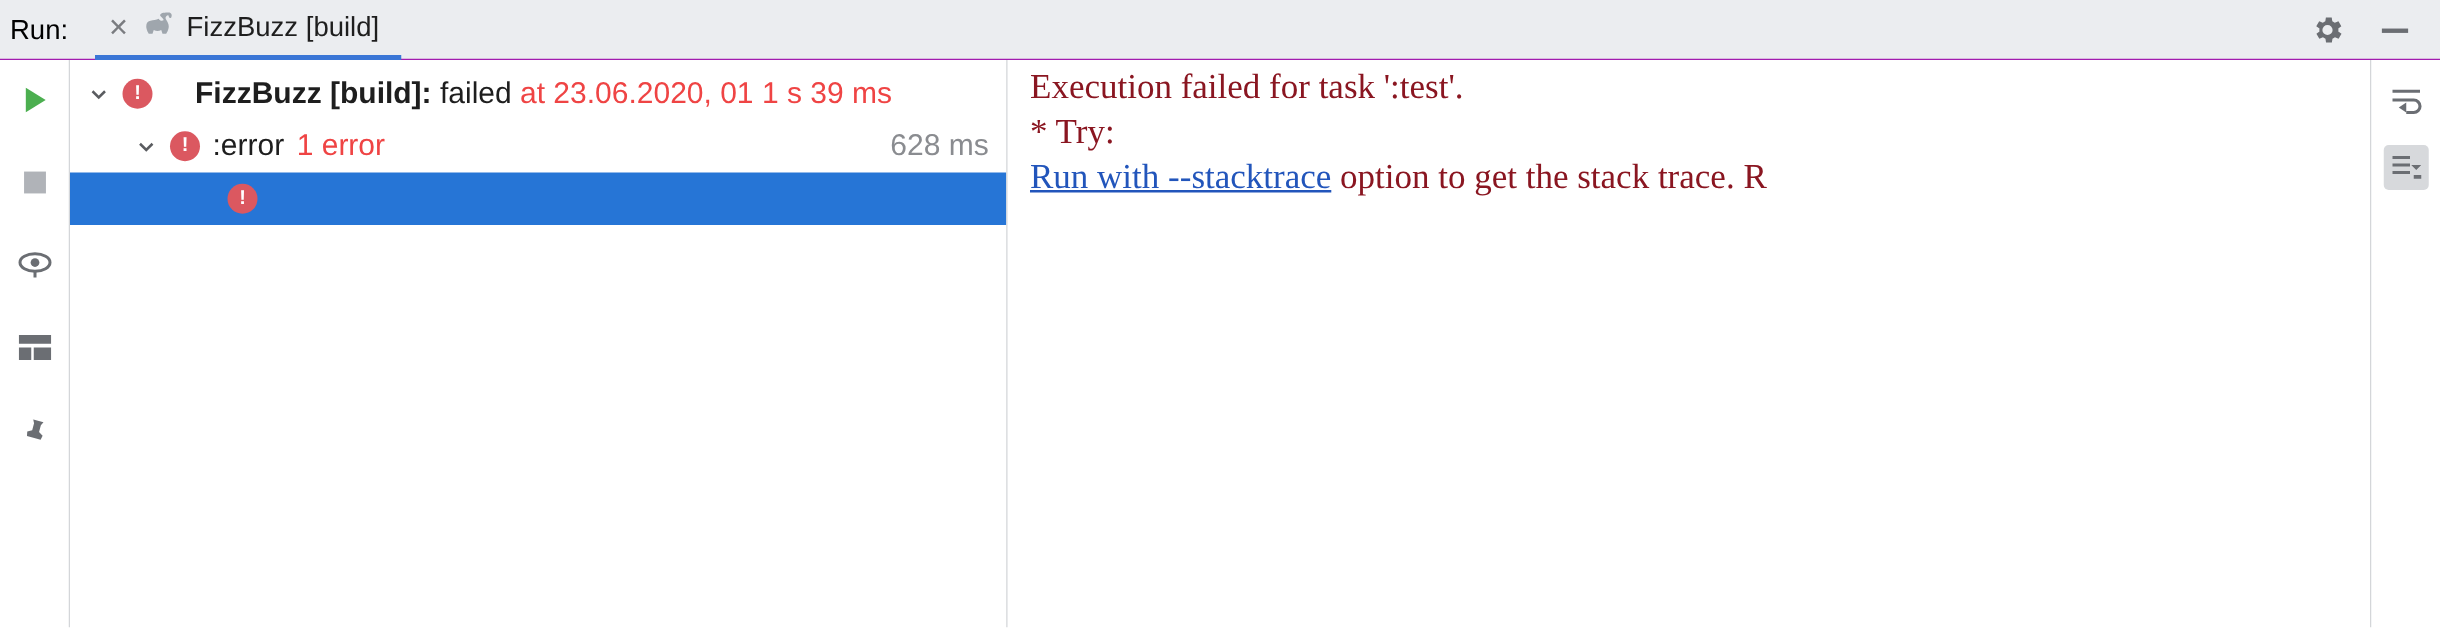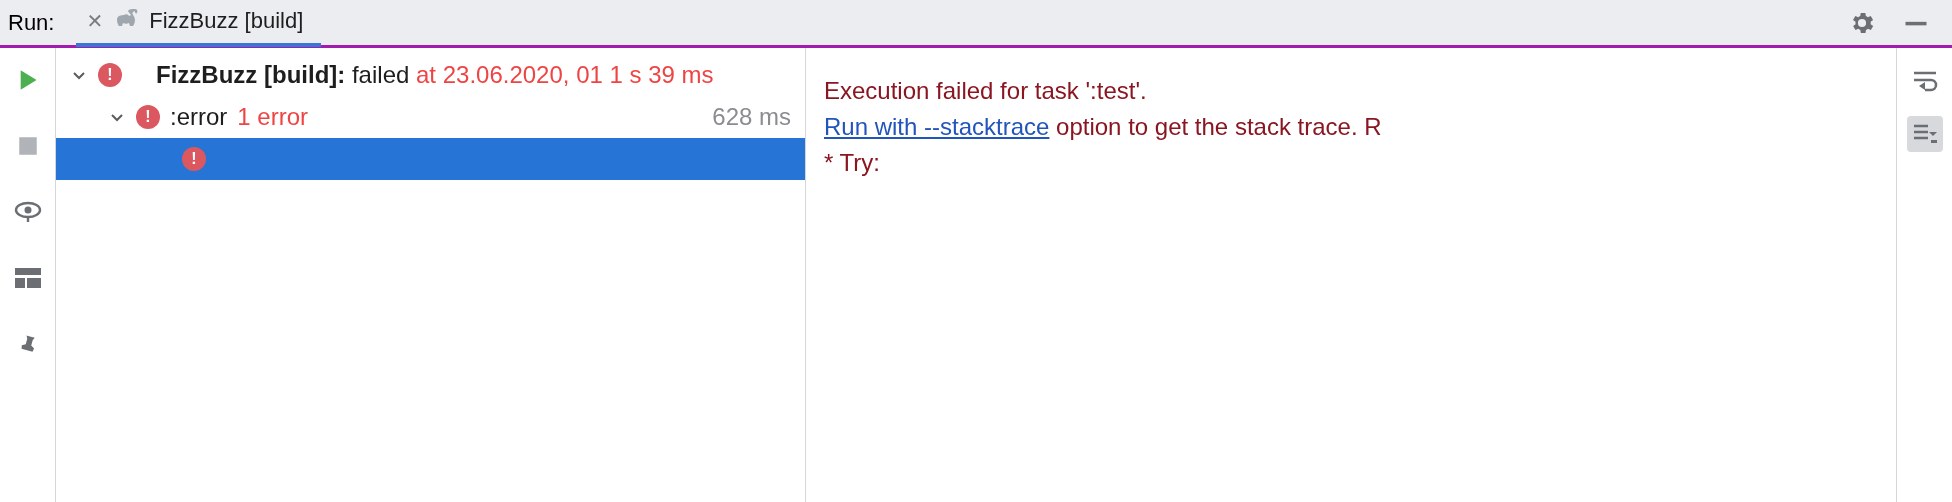--- a/index.html
+++ b/index.html
@@ -3,21 +3,21 @@
 <meta charset="utf-8">
 <style>
   * { box-sizing: border-box; margin: 0; padding: 0; }
   html, body { width: 1952px; height: 502px; font-family: "Segoe UI", Arial, sans-serif; background: #fff; overflow: hidden; }
   body { display: flex; flex-direction: column; }
 
   
   .header {
     height: 48px;
     background: #ebedf0;
-    border-bottom: 3px solid #a21caf;
+    border-bottom: 1px solid #a21caf;
     display: flex;
     align-items: center;
     padding: 0 0 0 8px;
     font-size: 22px;
     color: #1e1e1e;
   }
   .header-label { padding-right: 22px; font-weight: 400; color: #000; }
   .tab {
     display: flex;
     align-items: center;
@@ -80,23 +80,23 @@
     flex-shrink: 0;
   }
   .tree-row b { font-weight: 700; margin-left: 24px; }
   .grey { color: #ef4444; }
   .row-spacer { flex: 1; }
   .time-right { color:#8a8c90; padding-right: 14px; }
 
   
   .console-pane {
     flex: 1;
-    padding: 25px 0 0 18px;
-    font-family: Liberation Sans, sans-serif;
-    font-size: 24px;
+    padding: 4px 0 0 18px;
+    font-family: Liberation Serif, serif;
+    font-size: 28px;
     line-height: 36px;
     color: #8a1621;
     white-space: nowrap;
     overflow: hidden;
   }
   .console-pane a { color: #2255bb; text-decoration: underline; }
 
   
   .toolbar-right {
     width: 56px;
@@ -202,24 +202,24 @@
     </div>
     <div class="tree-row level2 selected">
       <span class="chev-placeholder"></span>
       <span class="badge">!</span>
     </div>
   </div>
 
   <div class="console-pane">
     <div>Execution failed for task ':test'.</div>
     <div></div>
+    <div>* Try:</div>
     <div>
       <a href="#">Run with --stacktrace</a><span> option to get the stack trace. R</span>
     </div>
-    <div>* Try:</div>
   </div>
 
   <div class="toolbar-right">
     <div class="tbtn">
       <svg width="28" height="24" viewBox="0 0 28 24">
           <path fill="none" stroke="#6b6e73" stroke-width="2.5" d="M3 5h22M3 12h17a5 5 0 0 1 0 10h-6"></path>
           <path fill="#6b6e73" d="M14 18l-6 4 6 4z" transform="translate(0 -4)"></path>
         </svg>
     </div>
     <div class="tbtn active">

